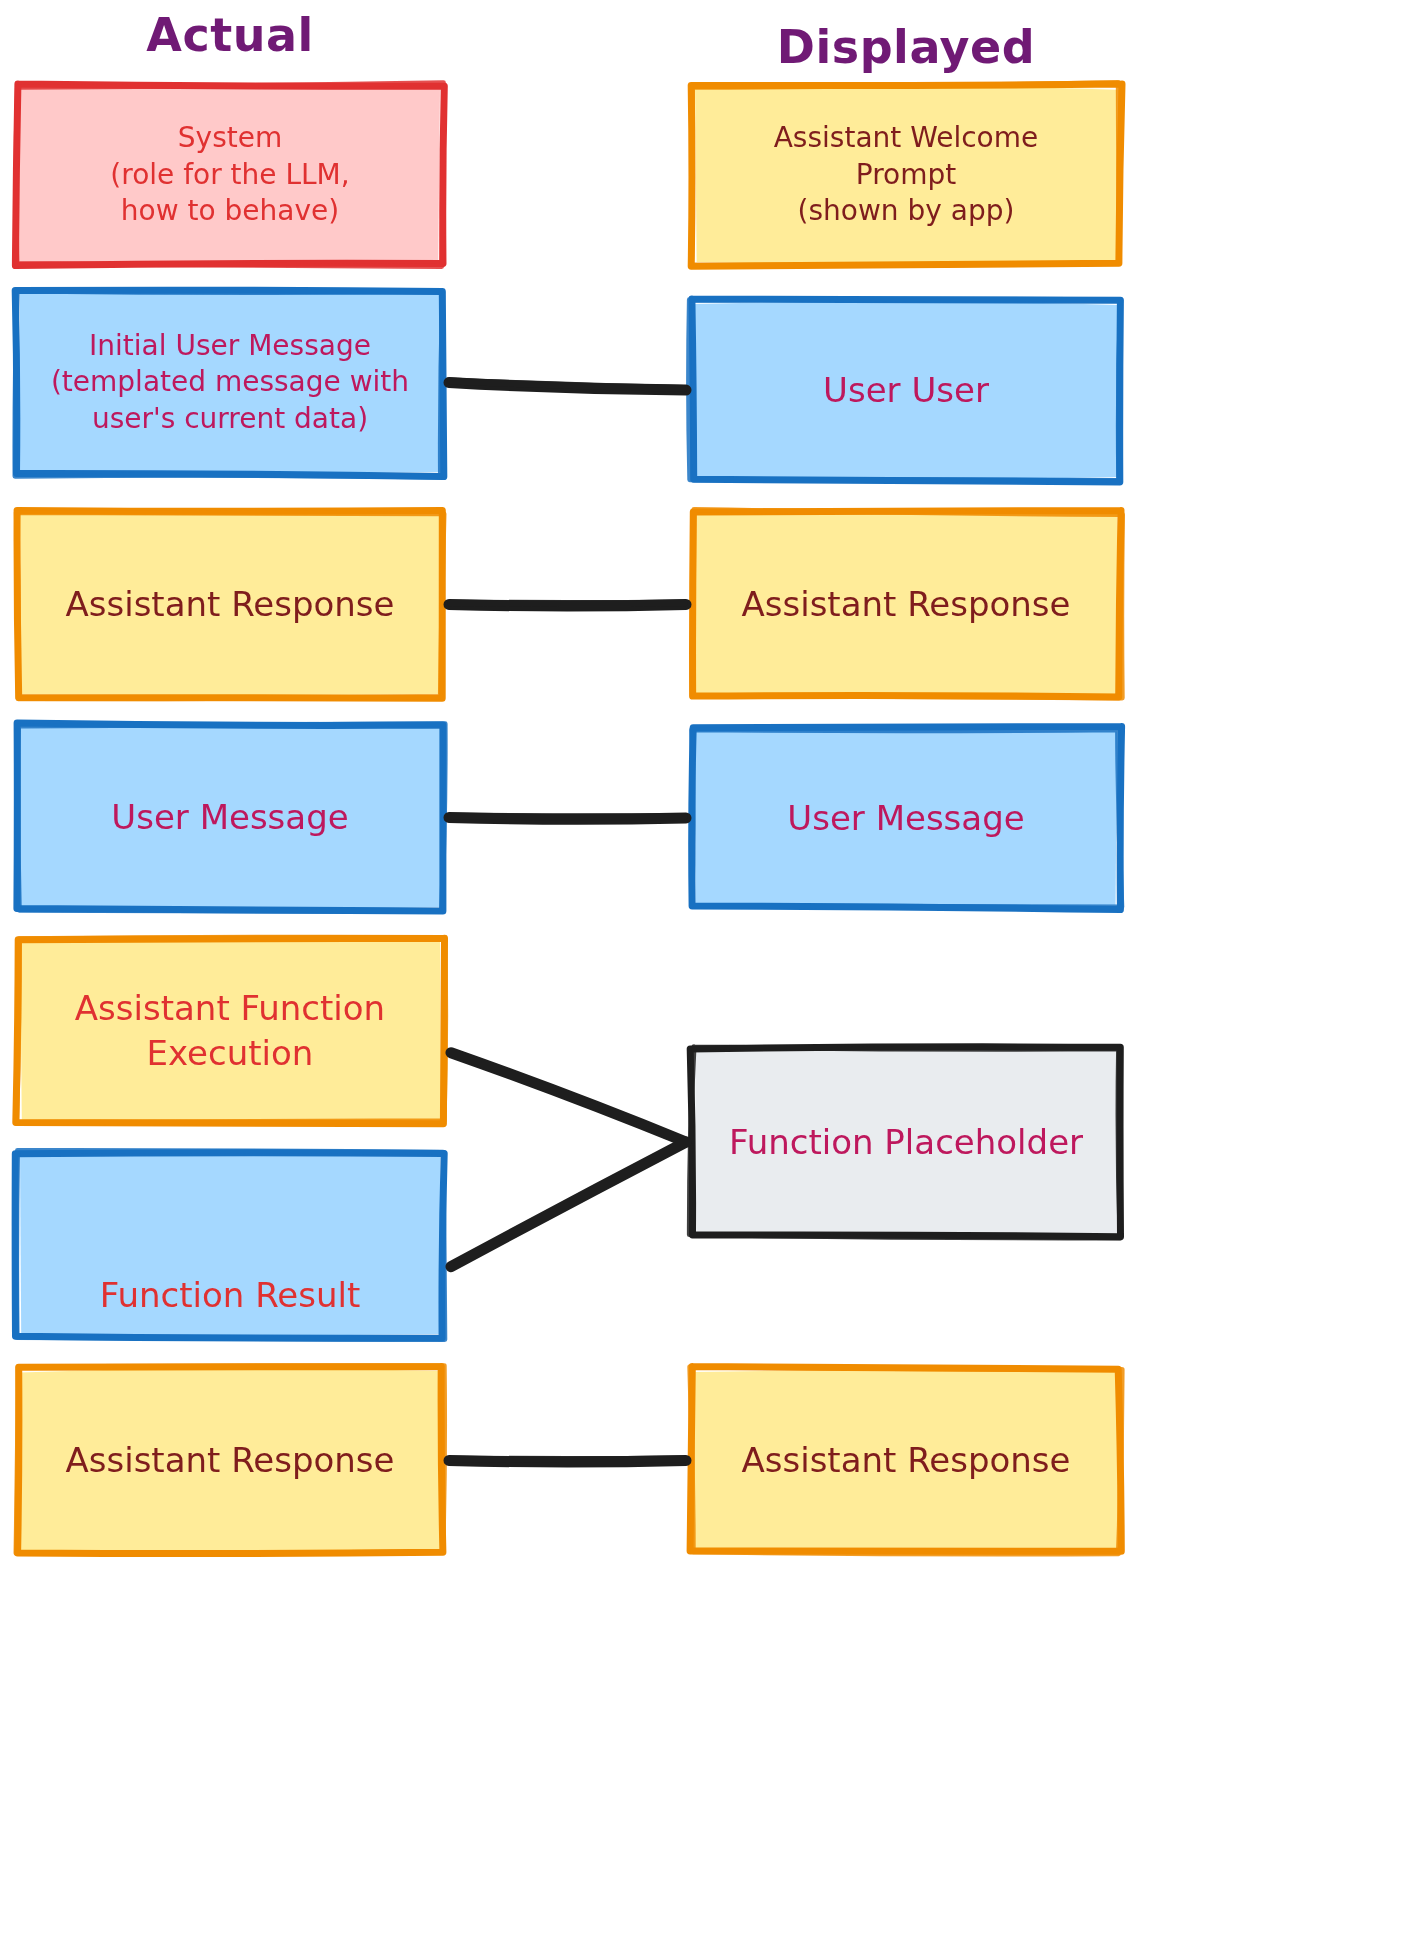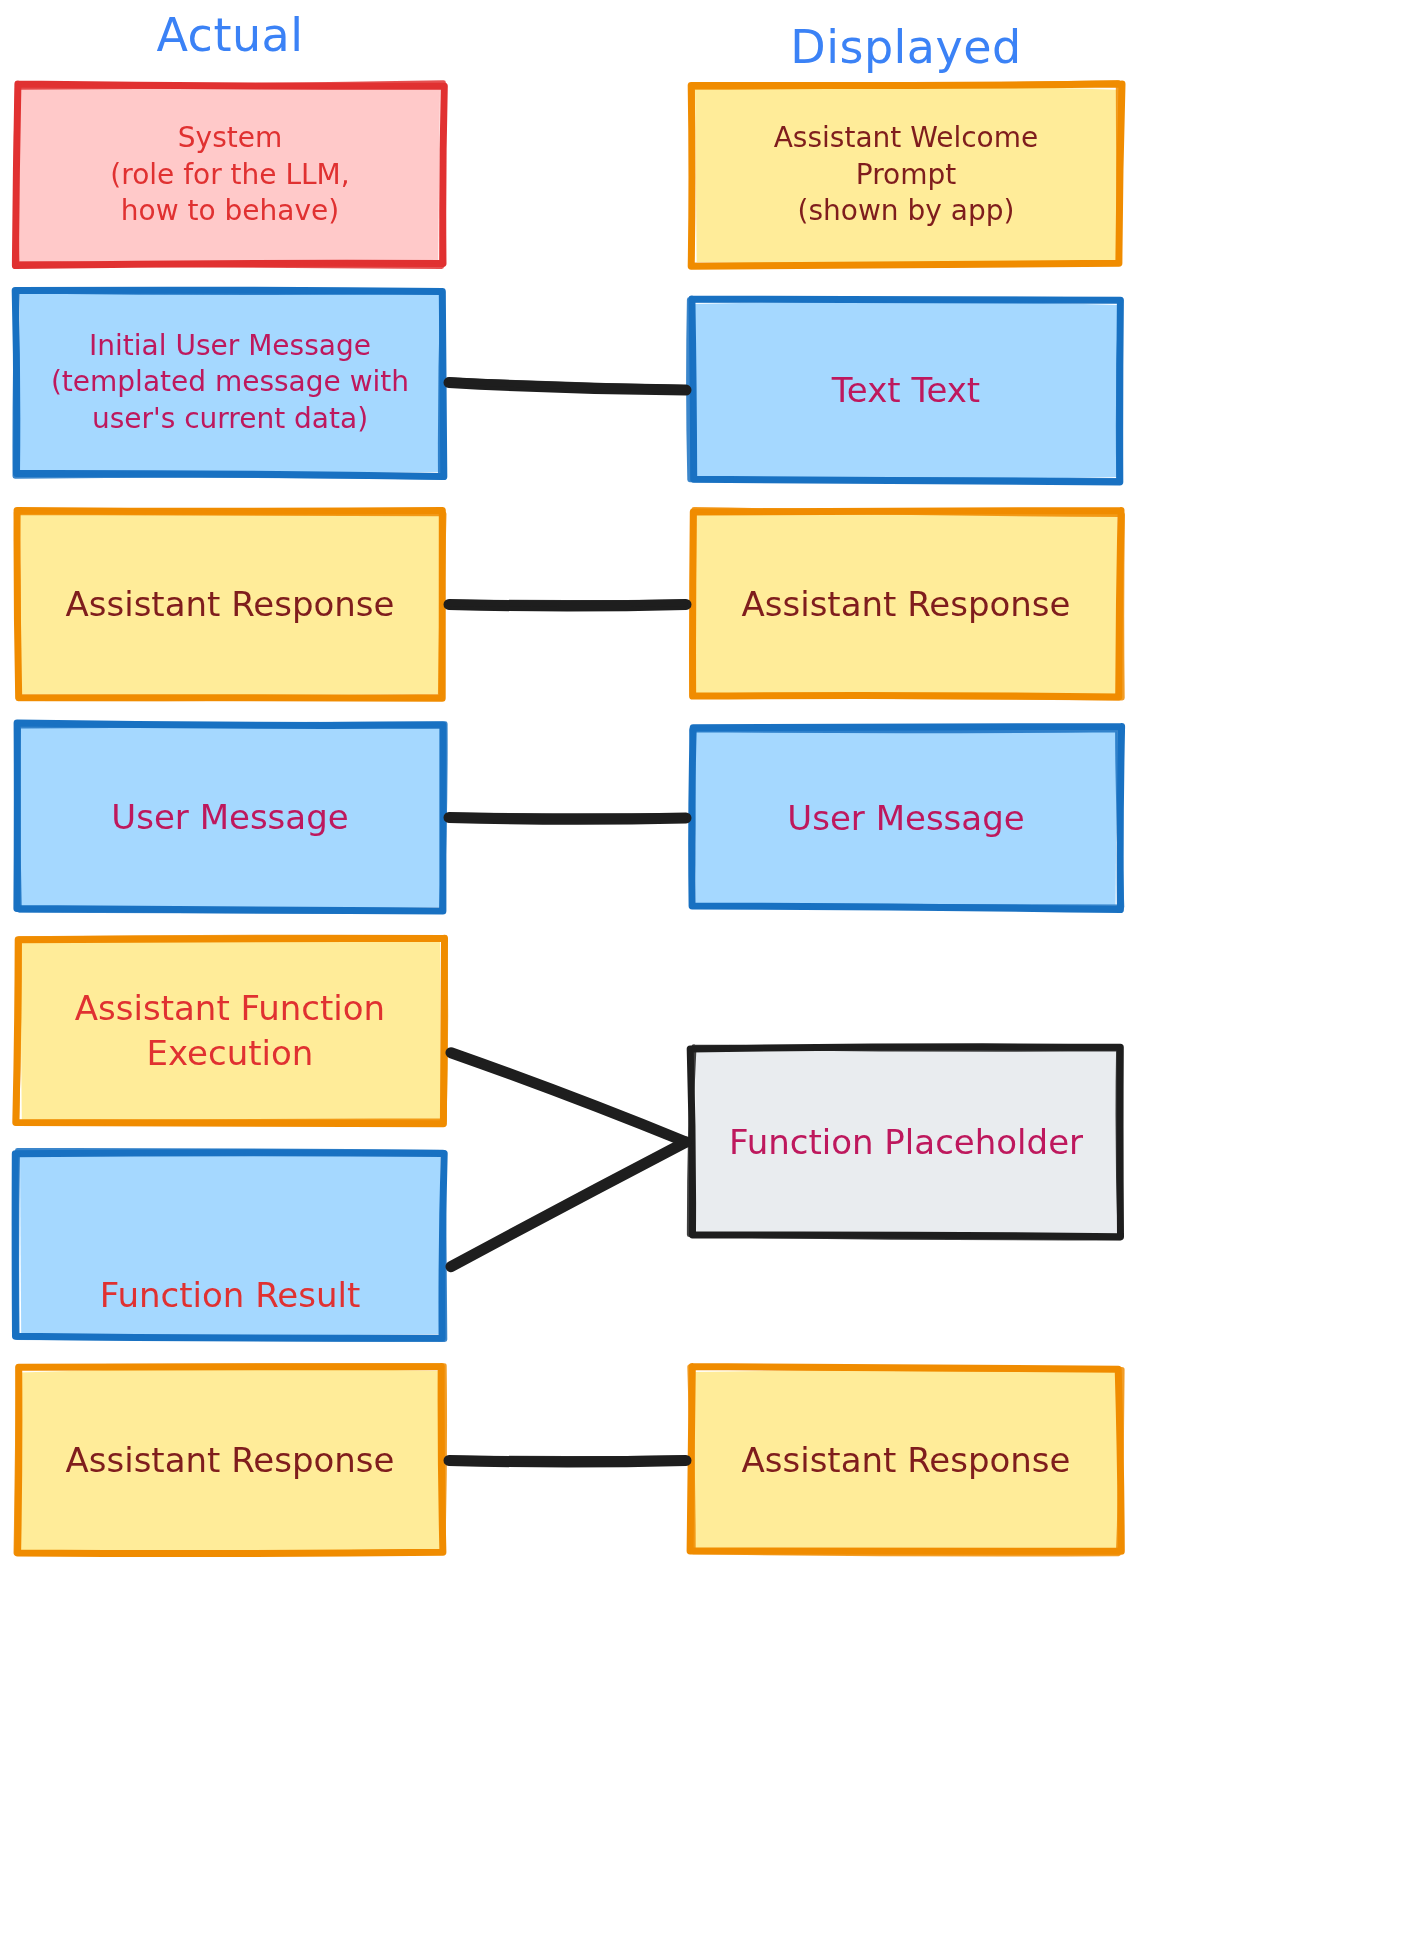--- a/index.html
+++ b/index.html
@@ -22,24 +22,24 @@
     position: absolute;
     left: 0;
     top: 0;
     width: 1403px;
     height: 1948px;
     pointer-events: none;
   }
   .col-header {
     position: absolute;
     text-align: center;
-    color: #3b82f6;
+    color: #701a75;
     font-family: "DejaVu Sans", sans-serif;
     font-size: 46px;
-    font-weight: 400;
+    font-weight: 700;
     letter-spacing: 0.5px;
     white-space: nowrap;
   }
   .node {
     position: absolute;
     display: flex;
     align-items: center;
     justify-content: center;
     box-sizing: border-box;
     text-align: center;
@@ -184,21 +184,21 @@
       </div>
       <div class="node fs-34 txt-orange" style="left: 17px; top: 1368px; width: 426px; height: 185px;">
         <span class="label">Assistant Response</span>
       </div>
       <div class="node fs-32 txt-orange" style="left: 692px; top: 85px; width: 428px; height: 180px;">
         <span class="label">Assistant Welcome
 Prompt
 (shown by app)</span>
       </div>
       <div class="node fs-34 txt-black" style="left: 692px; top: 300px; width: 428px; height: 180px;">
-        <span class="label">Text Text</span>
+        <span class="label">User User</span>
       </div>
       <div class="node fs-34 txt-orange" style="left: 692px; top: 512px; width: 428px; height: 185px;">
         <span class="label">Assistant Response</span>
       </div>
       <div class="node fs-34 txt-black" style="left: 692px; top: 728px; width: 428px; height: 180px;">
         <span class="label">User Message</span>
       </div>
       <div class="node fs-34 txt-black" style="left: 692px; top: 1047px; width: 428px; height: 190px;">
         <span class="label">Function Placeholder</span>
       </div>

